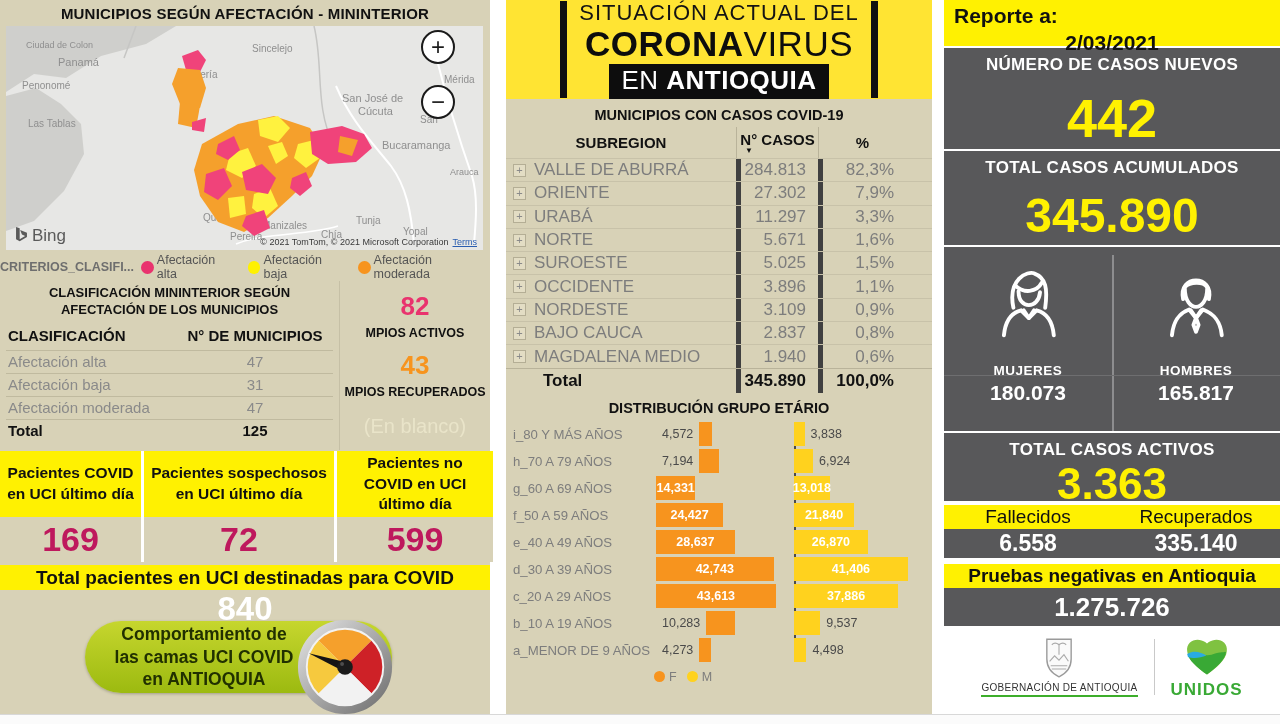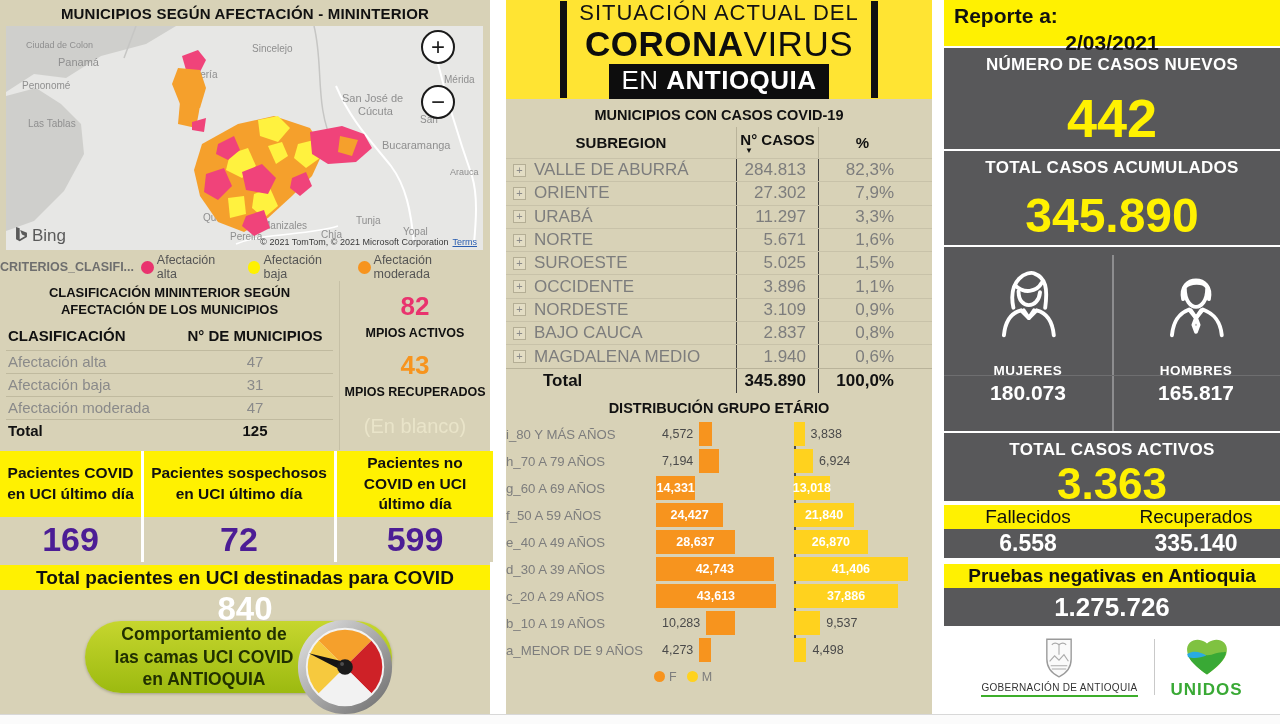--- a/index.html
+++ b/index.html
@@ -35,21 +35,21 @@
   .crow.total { font-weight:bold; color:#111; }
   .classif-r { flex:1; text-align:center; padding-top:10px; }
   .big-pink { font-size:26px; font-weight:bold; color:#E9336E; }
   .big-orange { font-size:26px; font-weight:bold; color:#F7941E; margin-top:10px; }
   .mpios-label { font-size:12.5px; font-weight:bold; color:#111; margin-top:4px; }
   .blank-txt { font-size:20px; color:#e9e4c9; margin-top:16px; }
 
   .uci-cards { position:absolute; top:451px; left:0; width:490px; height:111px; display:grid; grid-template-columns:141px 190px 156px; gap:3px; background:#fff; }
   .uci-card { background:#D8D2B7; display:flex; flex-direction:column; }
   .uci-head { background:#FFF101; height:66px; display:flex; align-items:center; justify-content:center; text-align:center; font-weight:bold; font-size:15.5px; color:#111; line-height:1.35; padding:2px 6px; }
-  .uci-val { flex:1; display:flex; align-items:center; justify-content:center; font-weight:bold; font-size:34px; color:#4c1d95; }
+  .uci-val { flex:1; display:flex; align-items:center; justify-content:center; font-weight:bold; font-size:34px; color:#be185d; }
   .uci-total-bar { position:absolute; top:565px; left:0; width:490px; height:25px; background:#FFF101; text-align:center; font-weight:bold; font-size:19px; color:#111; line-height:25px; }
   .uci-total-val { position:absolute; top:590px; left:0; width:490px; text-align:center; font-weight:bold; font-size:33px; color:#fff; }
 
   .green-btn { position:absolute; left:85px; top:621px; width:307px; height:72px; border-radius:46px; background:linear-gradient(180deg,#C6D62E 0%,#9CBA10 100%); border:none; cursor:pointer; box-shadow:0 1px 3px rgba(0,0,0,.25); }
   .green-btn .gb-text { position:absolute; left:24px; top:0; bottom:0; width:190px; display:flex; align-items:center; text-align:center; font-weight:bold; font-size:17.5px; color:#213000; line-height:1.3; font-family:"Liberation Sans",sans-serif; }
   .green-btn .gauge { position:absolute; right:-2px; top:-3px; width:98px; height:98px; }
 
   
   .mid-header { height:99px; background:#FFE433; display:flex; align-items:center; justify-content:center; }
   .mid-header .bar { width:7px; height:97px; background:#101010; }
@@ -60,28 +60,28 @@
   .logo-l3 { display:inline-block; background:#0d0d0d; color:#fff; font-size:26px; padding:1px 12px 3px; margin-top:2px; letter-spacing:.5px; }
   .logo-l3 .hv { font-weight:800; }
   .mtable-title { margin-top:8px; text-align:center; font-weight:bold; font-size:14.5px; color:#111; }
   .mtable-head { display:grid; grid-template-columns:230px 82px 88px; margin-top:4px; height:31px; }
   .mh-cell { font-weight:bold; font-size:15px; color:#111; text-align:center; position:relative; }
   .mh-cell.b { border-left:1px solid #b9b39a; }
   .mh-cell .sort { display:block; font-size:8px; line-height:5px; text-align:left; padding-left:8px; color:#111; }
   .srow { display:grid; grid-template-columns:28px 202px 82px 88px; height:23.3px; align-items:center; border-top:1px solid #c8c2a9; cursor:pointer; }
   .srow .plus { width:13px; height:13px; margin-left:7px; border:1px solid #b4ae95; color:#8a8a8a; font-size:11px; line-height:11px; text-align:center; background:#e3ddc4; }
   .srow .sname { font-size:17px; color:#7d7d7d; }
-  .srow .scases, .srow .spct { font-size:17px; color:#7d7d7d; text-align:center; padding-right:12px; border-left:1px solid #404040; height:100%; display:flex; align-items:center; justify-content:flex-end; }
+  .srow .scases, .srow .spct { font-size:17px; color:#7d7d7d; text-align:center; padding-right:12px; border-left:5px solid #404040; height:100%; display:flex; align-items:center; justify-content:flex-end; }
   .srow.total { border-top:1px solid #b9b39a; font-weight:bold; height:25px; }
   .srow.total .sname, .srow.total .scases, .srow.total .spct { color:#111; font-weight:bold; }
   .pyr-title { margin-top:7px; text-align:center; font-weight:bold; font-size:14.5px; color:#111; }
   .pyramid { position:relative; margin-top:5px; }
   .pyr-axis { position:absolute; left:288px; top:2px; bottom:2px; width:1.5px; background:#4a4a4a; }
   .pyr-row { display:flex; align-items:center; height:27px; }
-  .pyr-label { width:150px; font-size:13.2px; color:#7d7d7d; }
+  .pyr-label { width:150px; padding-left:7px; font-size:13.2px; color:#7d7d7d; }
   .pyr-zone { position:relative; height:24px; display:flex; align-items:center; }
   .pyr-zone.l { width:138px; justify-content:flex-start; }
   .pyr-zone.r { width:138px; justify-content:flex-start; }
   .pyr-bar { height:24px; position:relative; flex:0 0 auto; }
   .pyr-bar.f { background:#F7941E; }
   .pyr-bar.m { background:#FFD21E; }
   .pyr-out { font-size:12.5px; color:#4a4a4a; padding:0 6px; }
   .pyr-in { position:absolute; inset:0; display:flex; align-items:center; justify-content:center; font-size:12.5px; font-weight:bold; color:#fff; }
   .pyr-legend { display:flex; align-items:center; gap:10px; margin:6px 0 0 148px; }
   .pyr-legend .li { display:flex; align-items:center; gap:4px; font-size:12.5px; color:#7d7d7d; cursor:pointer; }

